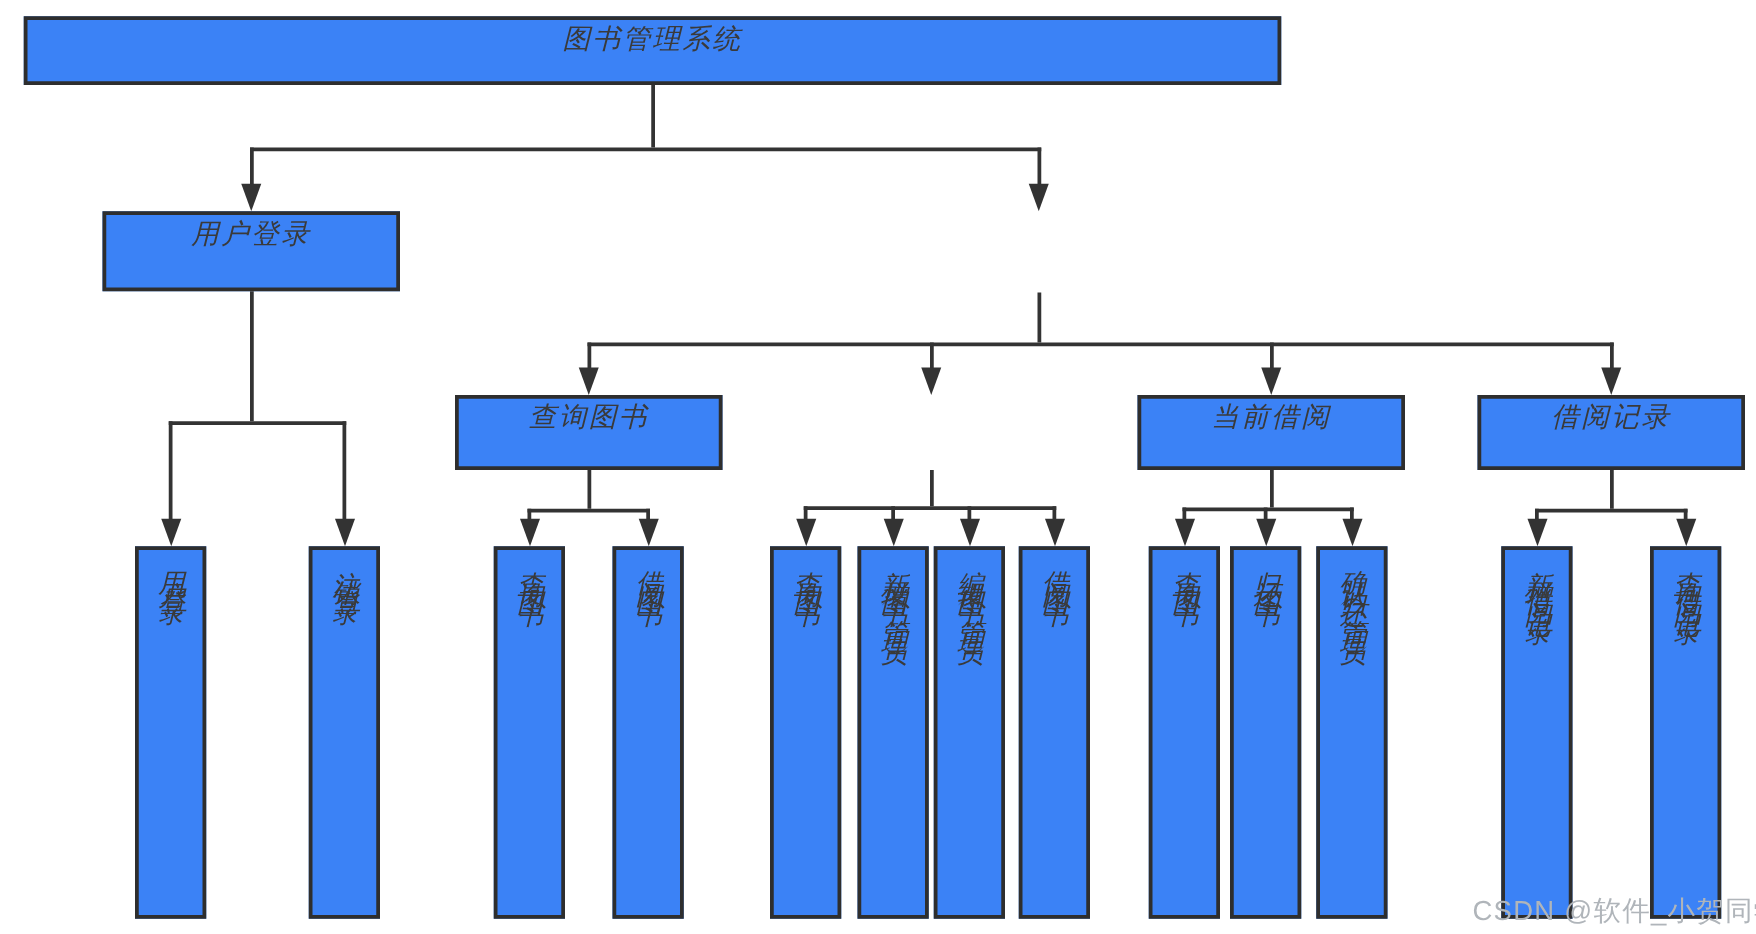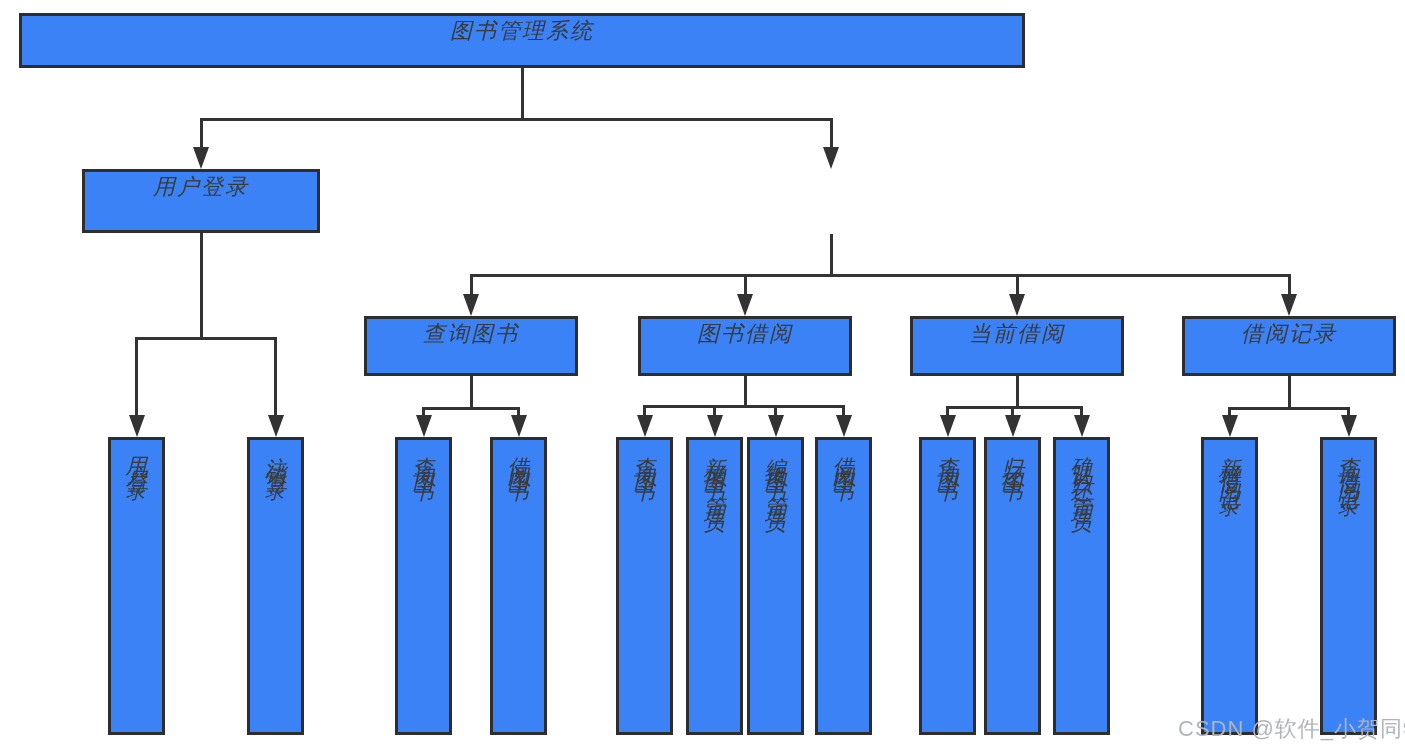--- a/index.html
+++ b/index.html
@@ -37,23 +37,20 @@
   <div class="node h-box" style="left:19px;top:13px;width:1006px;height:55px;">
     <span class="label">图书管理系统</span>
   </div>
 
   <div class="node h-box" style="left:82px;top:169px;width:238px;height:64px;">
     <span class="label">用户登录</span>
   </div>
 
   <div class="node h-box" style="left:364px;top:316px;width:214px;height:60px;">
     <span class="label">查询图书</span>
-  </div>
-  <div class="node h-box" style="left:638px;top:316px;width:214px;height:60px;">
-    <span class="label">图书借阅</span>
   </div>
   <div class="node h-box" style="left:910px;top:316px;width:214px;height:60px;">
     <span class="label">当前借阅</span>
   </div>
   <div class="node h-box" style="left:1182px;top:316px;width:214px;height:60px;">
     <span class="label">借阅记录</span>
   </div>
 
   <div class="node v-box" style="left:108px;top:437px;width:57px;height:298px;">
     <span class="label">用户登录</span>

